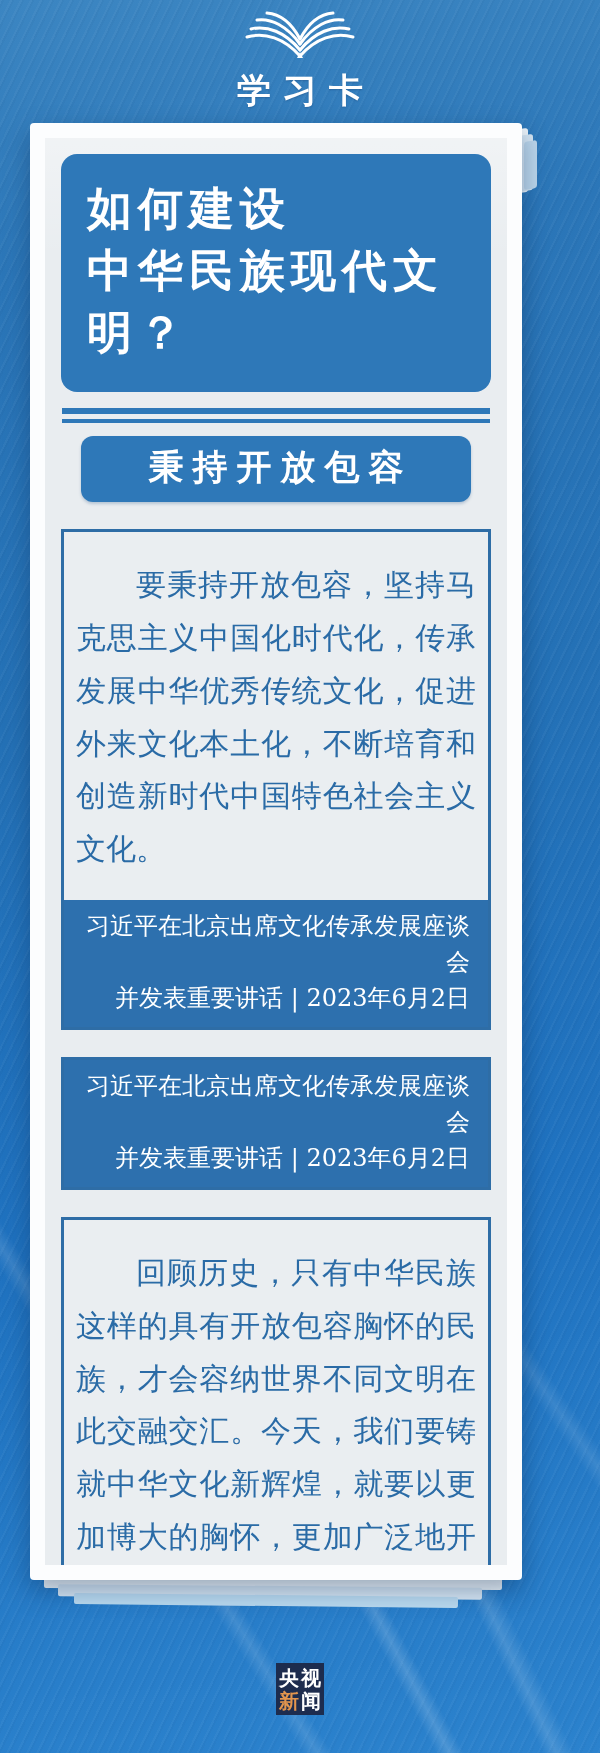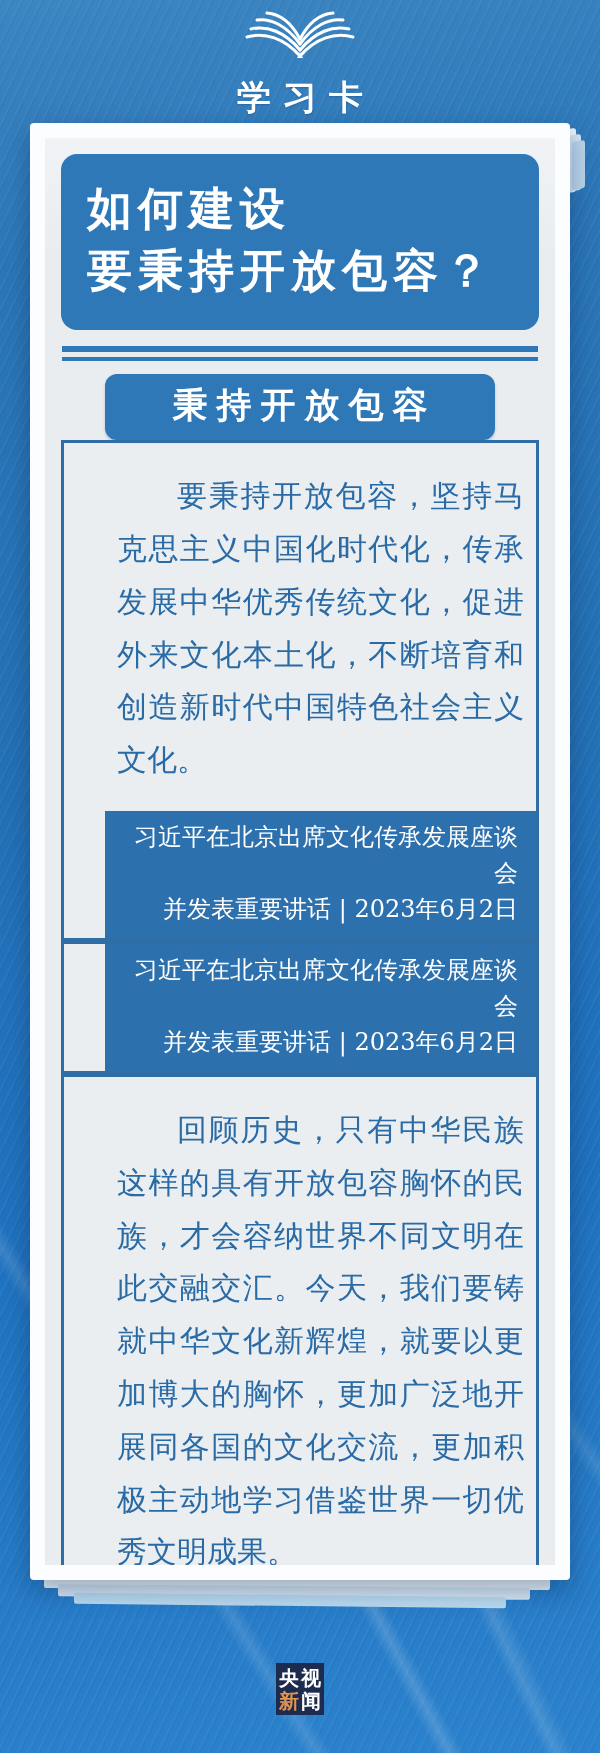--- a/index.html
+++ b/index.html
@@ -20,27 +20,27 @@
       linear-gradient(62deg,transparent 46%,rgba(255,255,255,.16) 47.5%,transparent 49%),
       linear-gradient(58deg,transparent 30%,rgba(255,255,255,.12) 31.5%,transparent 33%),
       linear-gradient(65deg,transparent 60%,rgba(255,255,255,.14) 61.5%,transparent 63.5%),
       linear-gradient(55deg,transparent 74%,rgba(255,255,255,.10) 75.5%,transparent 77%);
   }
 
   
   .brand{position:absolute;top:10px;left:0;width:600px;text-align:center;z-index:3;}
   .brand svg{display:block;margin:0 auto;}
   .brand-text{
-    display:block;margin-top:13px;color:#ffffff;font-size:34px;font-weight:bold;
+    display:block;margin-top:6px;color:#ffffff;font-size:34px;font-weight:bold;
     letter-spacing:12px;text-indent:12px;font-family:"DejaVu Sans",sans-serif;
     text-shadow:0 1px 2px rgba(20,60,110,.35);
   }
 
   
-  .card-wrap{position:absolute;left:30px;top:123px;width:540px;height:1457px;z-index:2;}
+  .card-wrap{position:absolute;left:30px;top:123px;width:492px;height:1457px;z-index:2;}
   .sheet{position:absolute;pointer-events:none;}
   .sheet-tr1{top:6px;right:-6px;width:18px;height:64px;background:#eef5fa;border-radius:3px;z-index:0;transform:skewY(-6deg);}
   .sheet-tr2{top:12px;right:-11px;width:16px;height:56px;background:#d6e6f3;border-radius:3px;z-index:0;transform:skewY(-8deg);}
   .sheet-tr3{top:18px;right:-15px;width:13px;height:48px;background:#bcd6eb;border-radius:3px;z-index:0;transform:skewY(-10deg);}
   .sheet-b1{left:14px;right:20px;bottom:-9px;height:13px;background:#eff5fa;border-radius:2px;transform:rotate(.25deg);z-index:0;}
   .sheet-b2{left:28px;right:40px;bottom:-18px;height:12px;background:#d8e7f4;border-radius:2px;transform:rotate(.45deg);z-index:0;}
   .sheet-b3{left:44px;right:64px;bottom:-26px;height:11px;background:#badaf0;border-radius:2px;transform:rotate(.6deg);z-index:0;}
 
   .card{
     position:absolute;inset:0;background:#fcfdfe;border-radius:4px;z-index:2;
@@ -67,21 +67,21 @@
 
   .subtitle-pill{
     width:356px;margin:13px auto 0;background:#2e78b8;border-radius:12px;
     text-align:center;color:#fff;font-size:35px;font-weight:bold;
     letter-spacing:9px;text-indent:9px;padding:8px 17px 11px;
     font-family:"DejaVu Sans",sans-serif;
     box-shadow:0 2px 3px rgba(30,80,130,.25);
   }
 
   
-  .quote-box{border:3px solid #2e6da6;background:rgba(255,255,255,.08);padding-left:41px;}
+  .quote-box{border:3px solid #2e6da6;margin-top:27px;background:rgba(255,255,255,.08);}
   .quote-text{
     margin:27px 12px 24px;color:#2a6ba6;font-size:30px;line-height:1.76;
     text-align:justify;text-indent:2em;
     font-family:"DejaVu Serif",serif;
   }
   .source-bar{
     background:#2d70ae;color:#ffffff;text-align:right;
     padding:8px 18px 11px;font-size:24px;line-height:1.5;
     font-family:"DejaVu Serif",serif;
   }
@@ -129,21 +129,21 @@
   <div class="sheet sheet-tr3"></div>
   <div class="sheet sheet-b1"></div>
   <div class="sheet sheet-b2"></div>
   <div class="sheet sheet-b3"></div>
 
   <div class="card">
     <div class="paper">
 
       <div class="title-box">
         <span class="line">如何建设</span>
-        <span class="line">要秉持开放包容？</span>
+        <span class="line">中华民族现代文明？</span>
       </div>
 
       <div class="rules">
         <div class="rule-thick"></div>
         <div class="rule-thin"></div>
       </div>
 
       <div class="subtitle-pill">秉持开放包容</div>
 
       <div class="quote-box">

